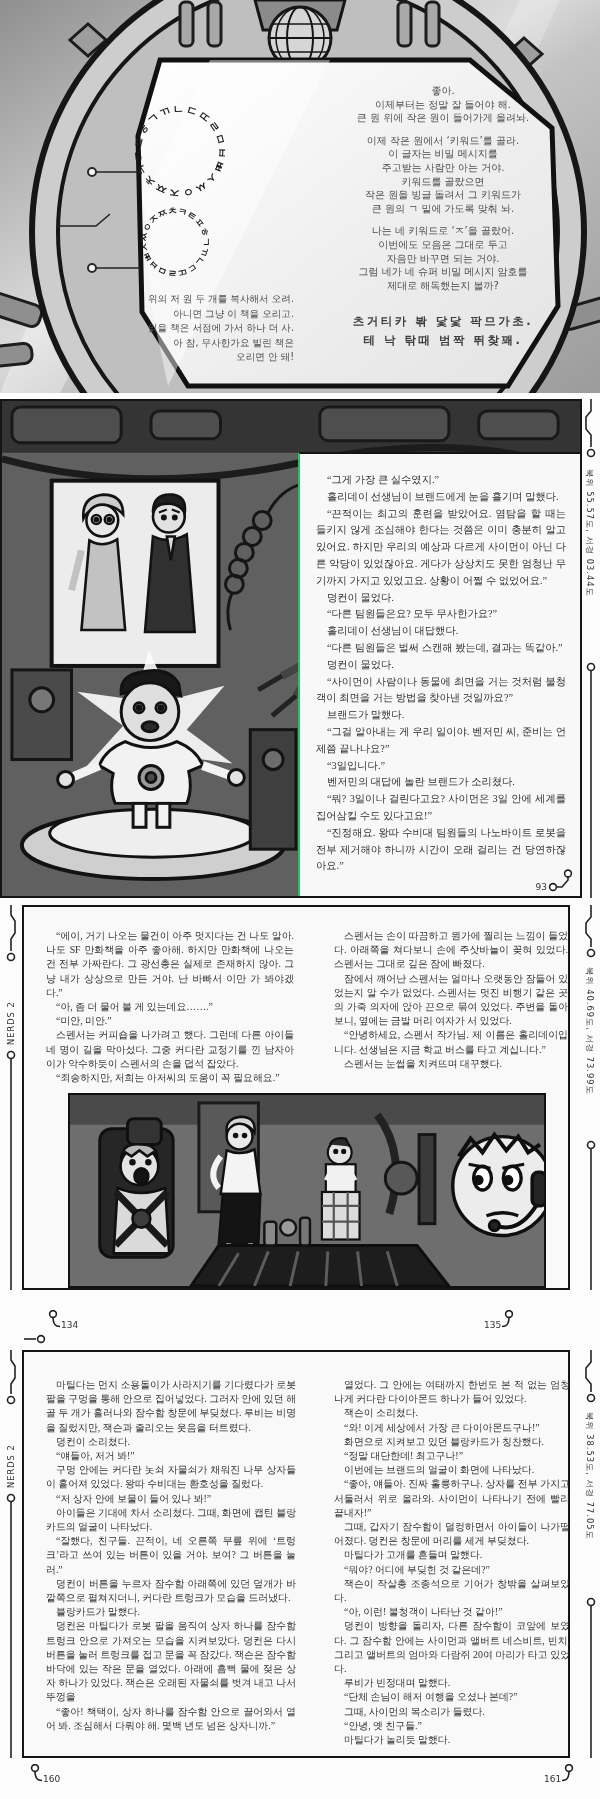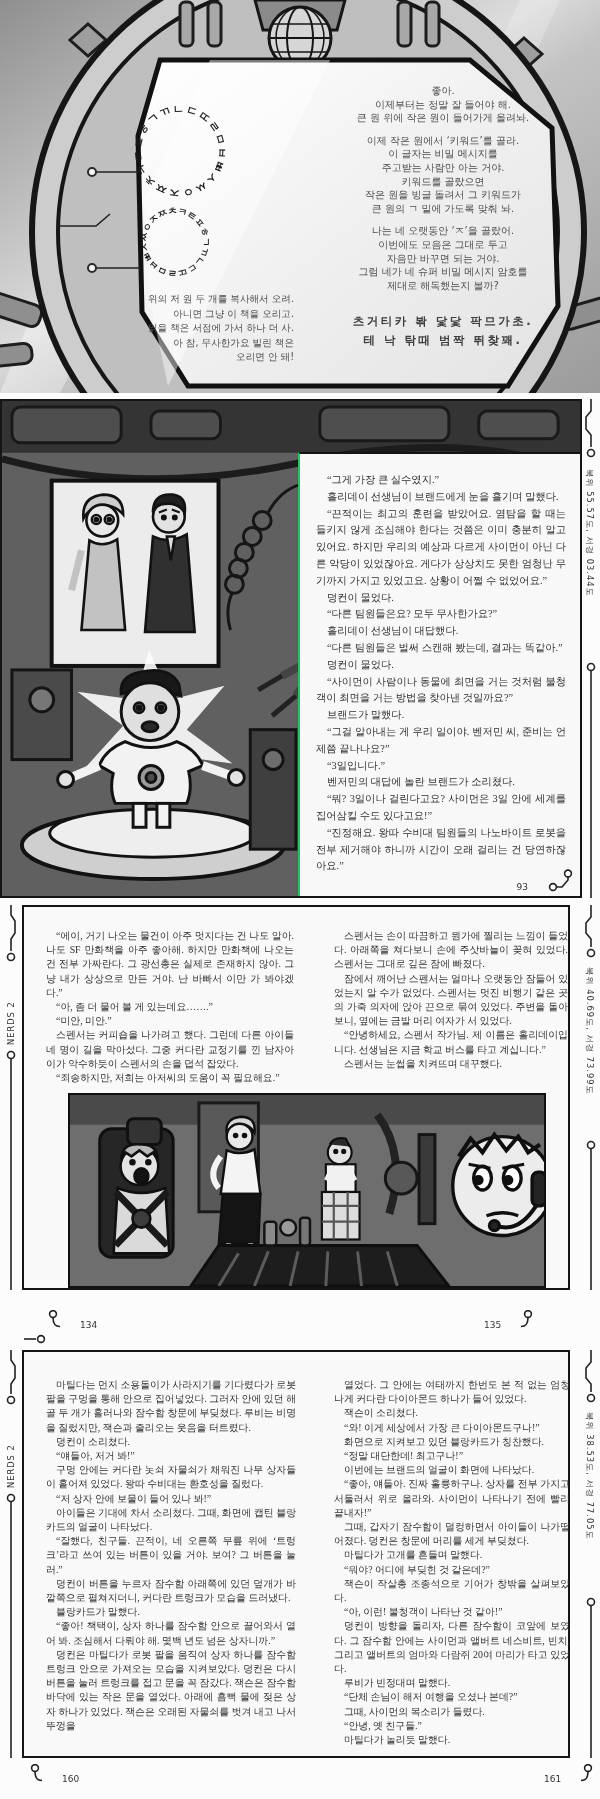--- a/index.html
+++ b/index.html
@@ -43,21 +43,21 @@
   #strip{position:absolute;left:44px;top:186px;width:478px;height:195px;
          border:2px solid #111;box-sizing:border-box;}
 
   
   .trace{stroke:#222;stroke-width:1.6;fill:none;}
   .node{fill:#fff;stroke:#222;stroke-width:1.6;}
   .vrot{position:absolute;transform:rotate(90deg);transform-origin:0 0;white-space:nowrap;
         font-family:"DejaVu Sans",sans-serif;font-size:8.3px;letter-spacing:1px;color:#333;}
   .vrotl{position:absolute;transform:rotate(-90deg);transform-origin:0 0;white-space:nowrap;
         font-family:"DejaVu Sans",sans-serif;font-size:8.3px;letter-spacing:1px;color:#333;}
-  .pgnum{position:absolute;display:flex;align-items:flex-end;gap:20px;
+  .pgnum{position:absolute;display:flex;align-items:flex-end;gap:1px;
          font-family:"DejaVu Sans",sans-serif;font-size:9px;color:#333;}
 </style>
 </head>
 <body>
 
 <div id="sec1" class="abs">
   <svg width="600" height="393" viewBox="0 0 600 393">
     <defs>
       <linearGradient id="gmetal" x1="0" y1="0" x2="1" y2="1">
         <stop offset="0" stop-color="#8f8f8f"></stop>
@@ -161,21 +161,21 @@
       <p>이제부터는 정말 잘 들어야 해.</p>
       <p>큰 원 위에 작은 원이 들어가게 올려놔.</p>
       <p></p>
       <p>이제 작은 원에서 ‘키워드’를 골라.</p>
       <p>이 글자는 비밀 메시지를</p>
       <p>주고받는 사람만 아는 거야.</p>
       <p>키워드를 골랐으면</p>
       <p>작은 원을 빙글 돌려서 그 키워드가</p>
       <p>큰 원의 ㄱ 밑에 가도록 맞춰 놔.</p>
       <p></p>
-      <p>나는 네 오랫동안 ‘ㅈ’을 골랐어.</p>
+      <p>나는 네 키워드로 ‘ㅈ’을 골랐어.</p>
       <p>이번에도 모음은 그대로 두고</p>
       <p>자음만 바꾸면 되는 거야.</p>
       <p>그럼 네가 네 슈퍼 비밀 메시지 암호를</p>
       <p>제대로 해독했는지 볼까?</p>
     </div>
   <div class="abs hand ciphermsg">
       <p>츠거티카 봒 닻닻 팍므가초.</p>
       <p>테 낙 탂때 범짝 뛰찾꽤.</p>
     </div>
   <div class="abs hand copynote">
@@ -419,22 +419,22 @@
   <div class="abs bodytext" style="left:22px;top:26px;width:250px;">
       <p>마틸다는 먼지 소용돌이가 사라지기를 기다렸다가 로봇 팔을 구멍을 통해 안으로 집어넣었다. 그러자 안에 있던 해골 두 개가 흘러나와 잠수함 창문에 부딪쳤다. 루비는 비명을 질렀지만, 잭슨과 줄리오는 웃음을 터트렸다.</p>
       <p>덩컨이 소리쳤다.</p>
       <p>“얘들아, 저거 봐!”</p>
       <p>구멍 안에는 커다란 놋쇠 자물쇠가 채워진 나무 상자들이 흩어져 있었다. 왕따 수비대는 환호성을 질렀다.</p>
       <p>“저 상자 안에 보물이 들어 있나 봐!”</p>
       <p>아이들은 기대에 차서 소리쳤다. 그때, 화면에 캡틴 블랑카드의 얼굴이 나타났다.</p>
       <p>“잘했다, 친구들. 끈적이, 네 오른쪽 무릎 위에 ‘트렁크’라고 쓰여 있는 버튼이 있을 거야. 보여? 그 버튼을 눌러.”</p>
       <p>덩컨이 버튼을 누르자 잠수함 아래쪽에 있던 덮개가 바깥쪽으로 펼쳐지더니, 커다란 트렁크가 모습을 드러냈다.</p>
       <p>블랑카드가 말했다.</p>
+      <p>덩컨은 마틸다가 로봇 팔을 움직여 상자 하나를 잠수함 트렁크 안으로 가져오는 모습을 지켜보았다. 덩컨은 다시 버튼을 눌러 트렁크를 접고 문을 꼭 잠갔다. 잭슨은 잠수함 바닥에 있는 작은 문을 열었다. 아래에 흠뻑 물에 젖은 상자 하나가 있었다. 잭슨은 오래된 자물쇠를 벗겨 내고 나서 뚜껑을</p>
       <p>“좋아! 책택이, 상자 하나를 잠수함 안으로 끌어와서 열어 봐. 조심해서 다뤄야 해. 몇백 년도 넘은 상자니까.”</p>
-      <p>덩컨은 마틸다가 로봇 팔을 움직여 상자 하나를 잠수함 트렁크 안으로 가져오는 모습을 지켜보았다. 덩컨은 다시 버튼을 눌러 트렁크를 접고 문을 꼭 잠갔다. 잭슨은 잠수함 바닥에 있는 작은 문을 열었다. 아래에 흠뻑 물에 젖은 상자 하나가 있었다. 잭슨은 오래된 자물쇠를 벗겨 내고 나서 뚜껑을</p>
     </div>
   <div class="abs bodytext" style="left:310px;top:26px;width:236px;">
       <p>열었다. 그 안에는 여태까지 한번도 본 적 없는 엄청나게 커다란 다이아몬드 하나가 들어 있었다.</p>
       <p>잭슨이 소리쳤다.</p>
       <p>“와! 이게 세상에서 가장 큰 다이아몬드구나!”</p>
       <p>화면으로 지켜보고 있던 블랑카드가 칭찬했다.</p>
       <p>“정말 대단한데! 최고구나!”</p>
       <p>이번에는 브랜드의 얼굴이 화면에 나타났다.</p>
       <p>“좋아, 얘들아. 진짜 훌륭하구나. 상자를 전부 가지고 서둘러서 위로 올라와. 사이먼이 나타나기 전에 빨리 끝내자!”</p>
       <p>그때, 갑자기 잠수함이 덜컹하면서 아이들이 나가떨어졌다. 덩컨은 창문에 머리를 세게 부딪쳤다.</p>

